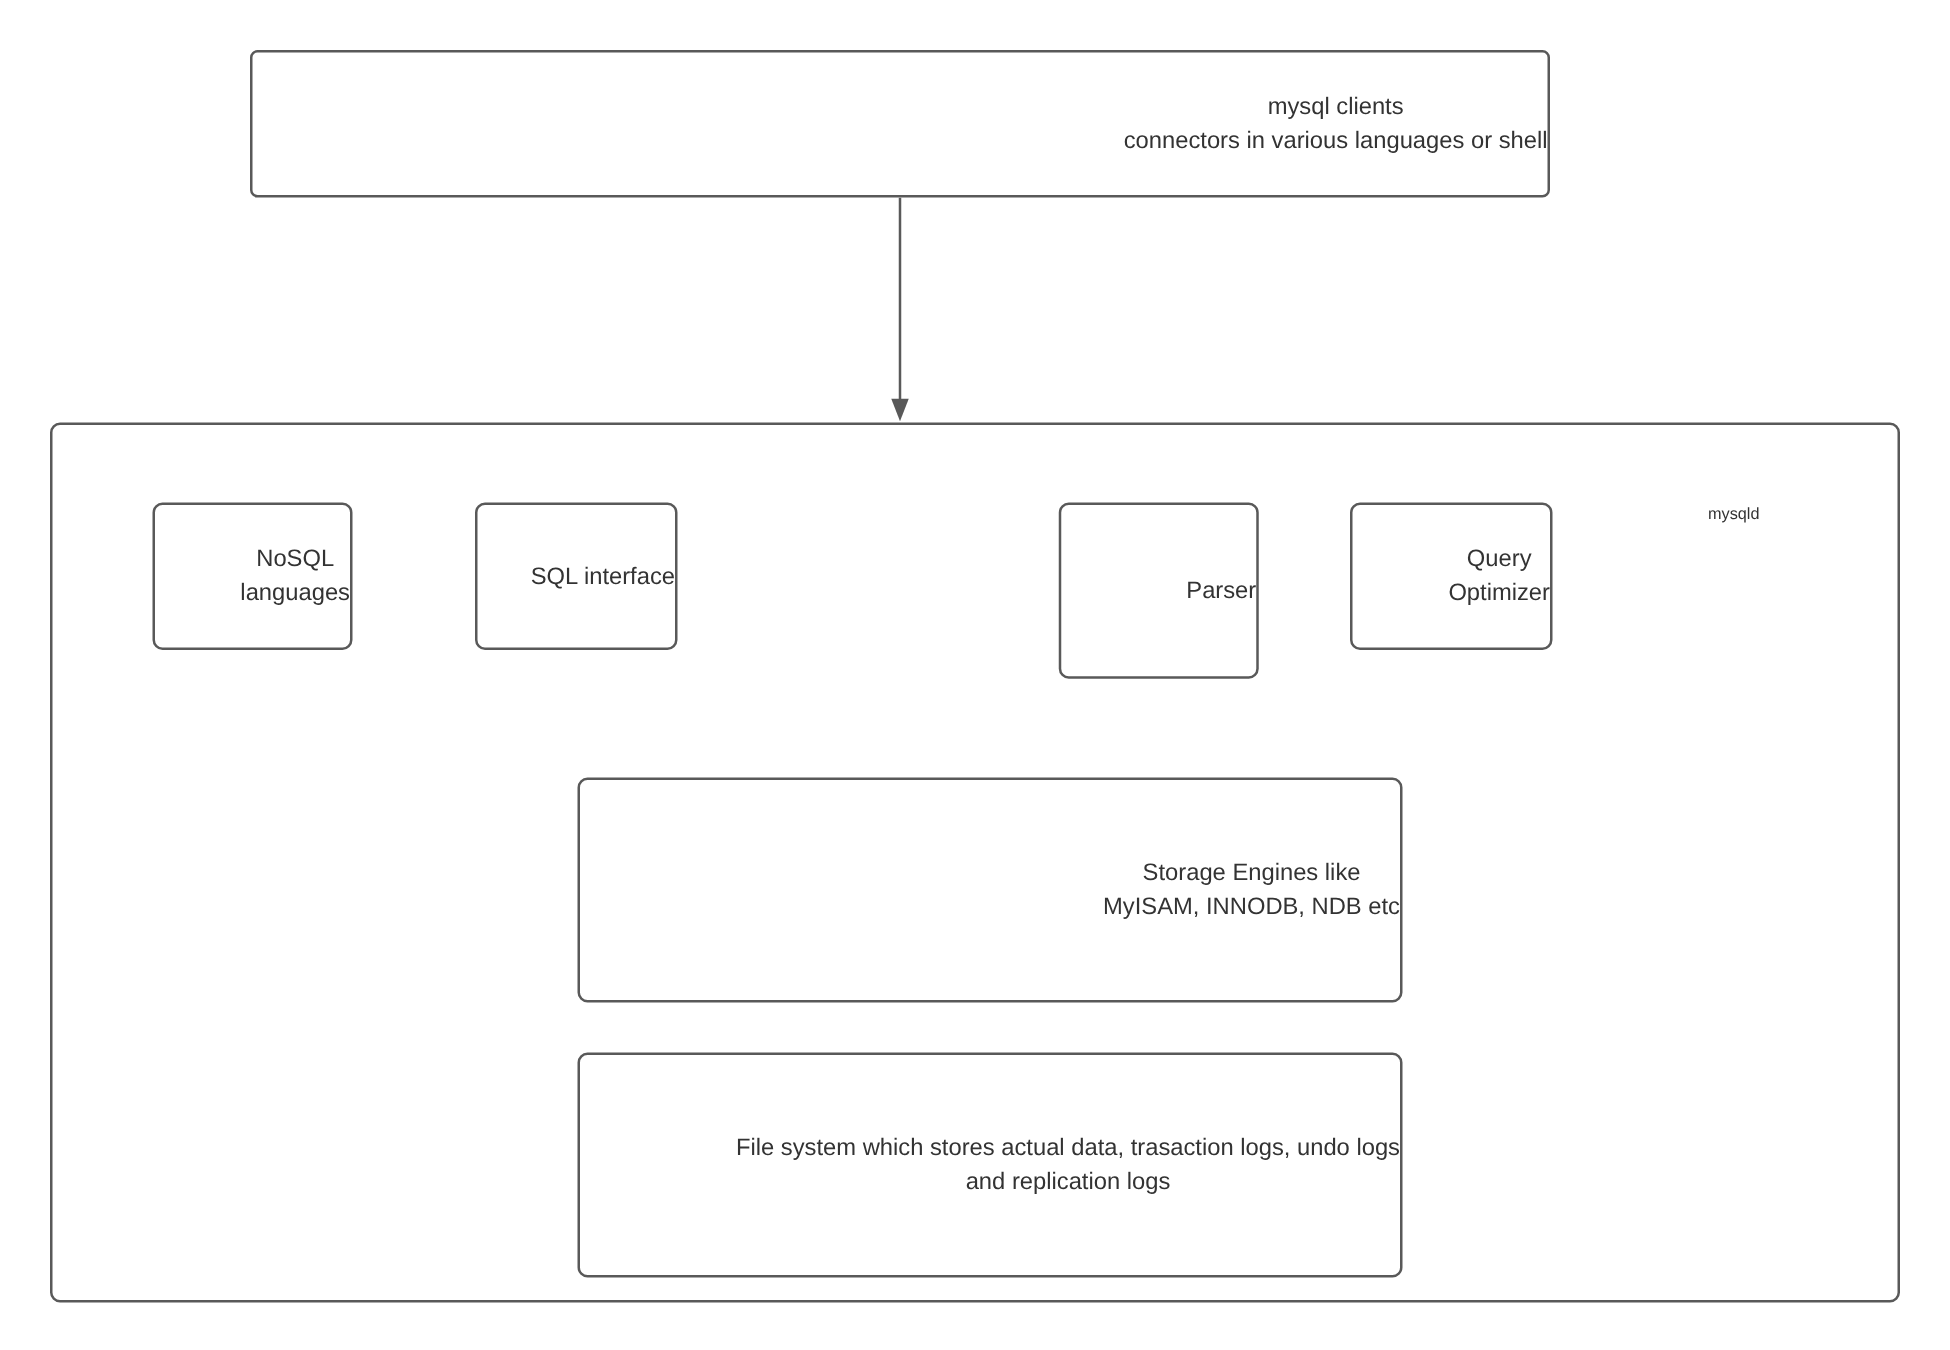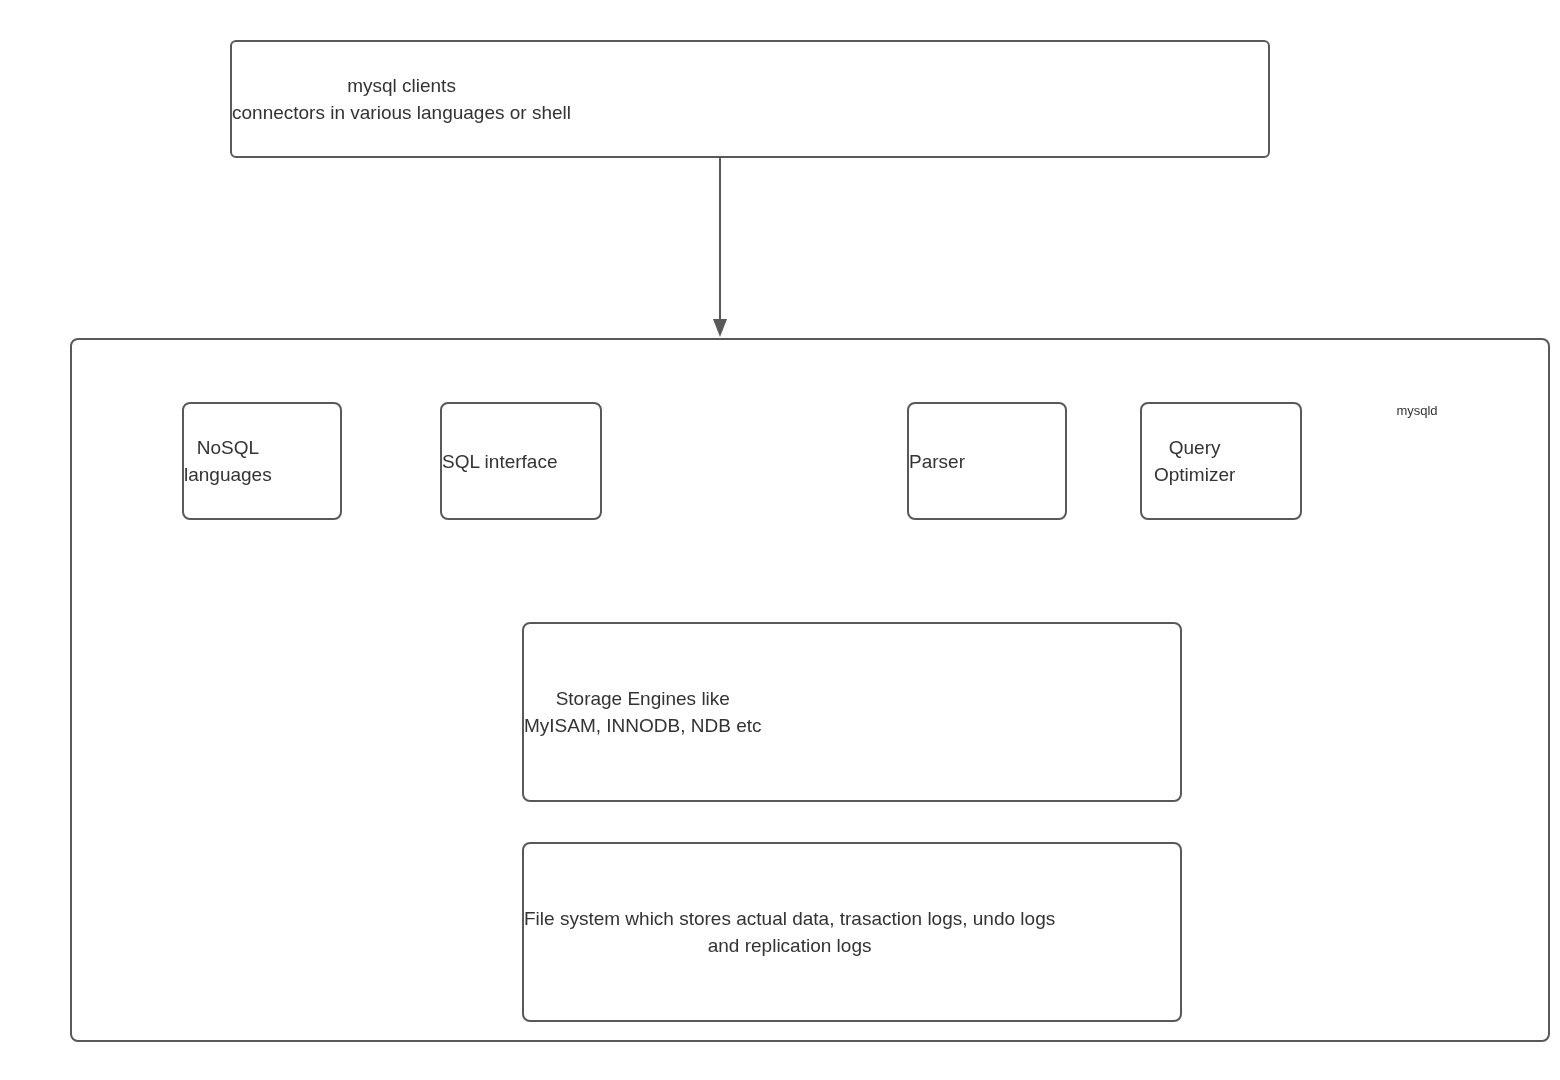--- a/index.html
+++ b/index.html
@@ -17,23 +17,22 @@
     overflow: hidden;
   }
   .node {
     position: absolute;
     box-sizing: border-box;
     background: var(--background, #ffffff);
     border: 2px solid var(--border, #595959);
     border-radius: 8px;
     display: flex;
     align-items: center;
-    justify-content: flex-start;
+    justify-content: flex-end;
     text-align: center;
-    margin-left: 30px;
   }
   .label {
     font-size: 19px;
     line-height: 27px;
   }
   .label .line {
     display: block;
     white-space: nowrap;
   }
   .container-label {
@@ -56,21 +55,21 @@
     fill: var(--arrow, #595959);
   }
 
   
   .top-box   { left: 200px;  top: 40px;  width: 1040px; height: 118px; border-radius: 6px; }
   .big-box   { left: 40px;   top: 338px; width: 1480px; height: 704px; display: block; }
   .mysqld-label { left: 1285px; top: 60px; width: 120px; }
   .box-nosql  { left: 80px;   top: 62px;  width: 160px; height: 118px; }
   .box-sql    { left: 338px;  top: 62px;  width: 162px; height: 118px; }
   .box-caches { left: 568px;  top: 62px;  width: 162px; height: 118px; }
-  .box-parser { left: 805px;  top: 62px;  width: 160px; height: 118px; }
+  .box-parser { left: 805px;  top: 62px;  width: 160px; height: 141px; }
   .box-query  { left: 1038px; top: 62px;  width: 162px; height: 118px; padding-left: 12px; }
   .box-storage{ left: 420px;  top: 282px; width: 660px; height: 180px; }
   .box-files  { left: 420px;  top: 502px; width: 660px; height: 180px; }
 </style>
 </head>
 <body>
 
 <div class="canvas">
 
   <div class="node top-box">

